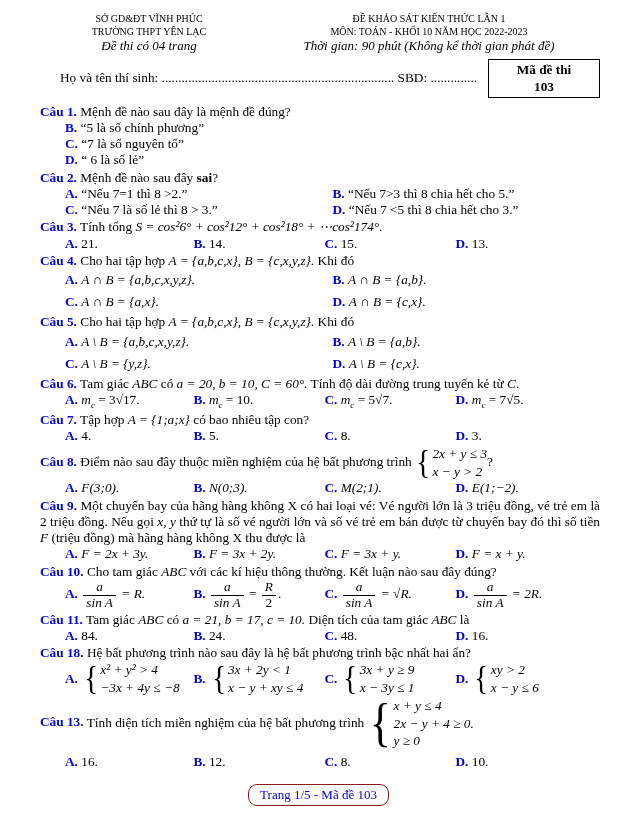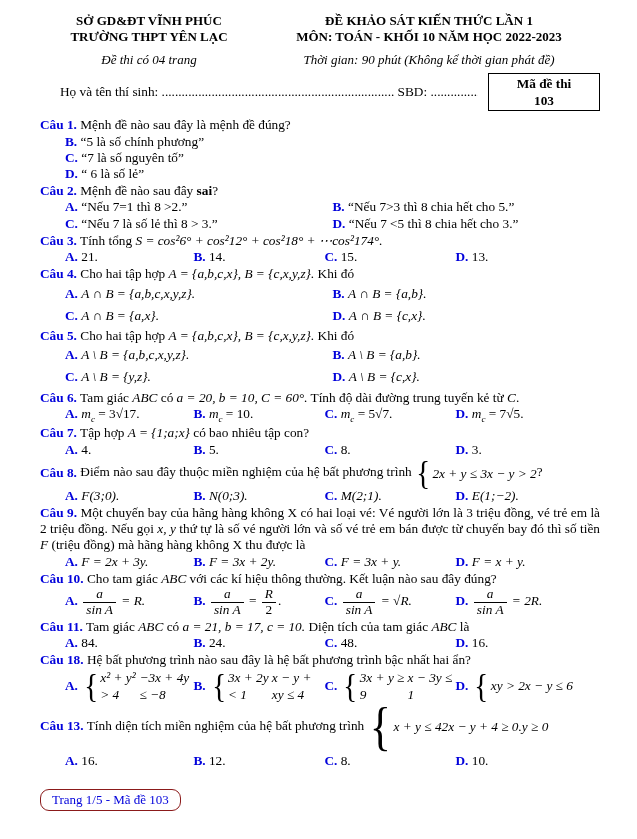--- a/index.html
+++ b/index.html
@@ -2,22 +2,22 @@
 <html><head>
 <meta charset="utf-8">
 <style>
   html,body{margin:0;padding:0;background:#fff;}
   body{width:637px;height:839px;overflow:hidden;font-family:"Liberation Serif","DejaVu Serif",serif;font-size:13.3px;color:#000;}
   .page{padding:13px 37px 0 40px;box-sizing:border-box;}
   
   .hdr{display:flex;}
   .hdr-l{width:218px;text-align:center;}
   .hdr-r{flex:1;text-align:center;}
-  .hb{font-weight:bold;font-size:13px;line-height:1.26;}
-  .hi{font-style:italic;font-size:13px;margin-top:6px;}
+  .hb{font-weight:normal;font-size:10px;line-height:1.26;}
+  .hi{font-style:italic;font-size:13px;margin-top:0;}
   .stu-row{display:flex;align-items:center;margin-top:5px;}
   .stu-text{flex:1;white-space:nowrap;overflow:hidden;padding-left:20px;}
   .code-box{border:1.6px solid #000;text-align:center;font-weight:bold;line-height:1.3;padding:1px 18px;margin-left:10px;min-width:74px;}
   
   .qs{margin-top:6px;}
   .q{margin-top:1px;}
   .q-stem{line-height:1.22;}
   .just{text-align:justify;font-family:Liberation Serif, serif;}
   .q-label,.opt-label{color:#0202db;font-weight:bold;}
   .optst{padding-left:25px;line-height:1.22;}
@@ -28,29 +28,29 @@
   .opts4>div:nth-child(2){width:24.5%;}
   .opts4>div:nth-child(3){width:24.5%;}
   .opts4>div:nth-child(4){flex:1;}
   .padrow>div{padding:3px 0;}
   .m{font-style:italic;}
   sub{font-size:9px;}
   
   .sys{display:inline-flex;align-items:center;vertical-align:middle;}
   .sys .brace{font-size:34px;line-height:0.85;transform:scaleX(0.85);font-weight:400;}
   .sys.sys3 .brace{font-size:52px;}
-  .sys .lines{display:flex;flex-direction:row;margin-left:1px;}
+  .sys .lines{display:flex;flex-direction:column;margin-left:1px;}
   .sys .lines span{line-height:1.32;}
   .sysopt{display:flex;align-items:center;gap:5px;}
   
   .frac{display:inline-flex;flex-direction:column;vertical-align:middle;text-align:center;line-height:1.12;margin:0 2px;}
   .frac .num{border-bottom:1px solid #000;padding:0 3px;}
   .frac .den{padding:0 3px;}
   
-  .footer{display:flex;justify-content:flex-start;margin-top:20px;padding-right:3px;}
+  .footer{display:flex;justify-content:center;margin-top:14px;padding-right:3px;}
   .page-box{border:1.5px solid #8b1a1a;border-radius:9px;color:#0202db;padding:2px 11px;font-size:13px;}
 </style>
 </head>
 <body>
 
 <div class="page">
 
   <div class="hdr">
     <div class="hdr-l">
       <div class="hb">SỞ GD&amp;ĐT VĨNH PHÚC</div>

